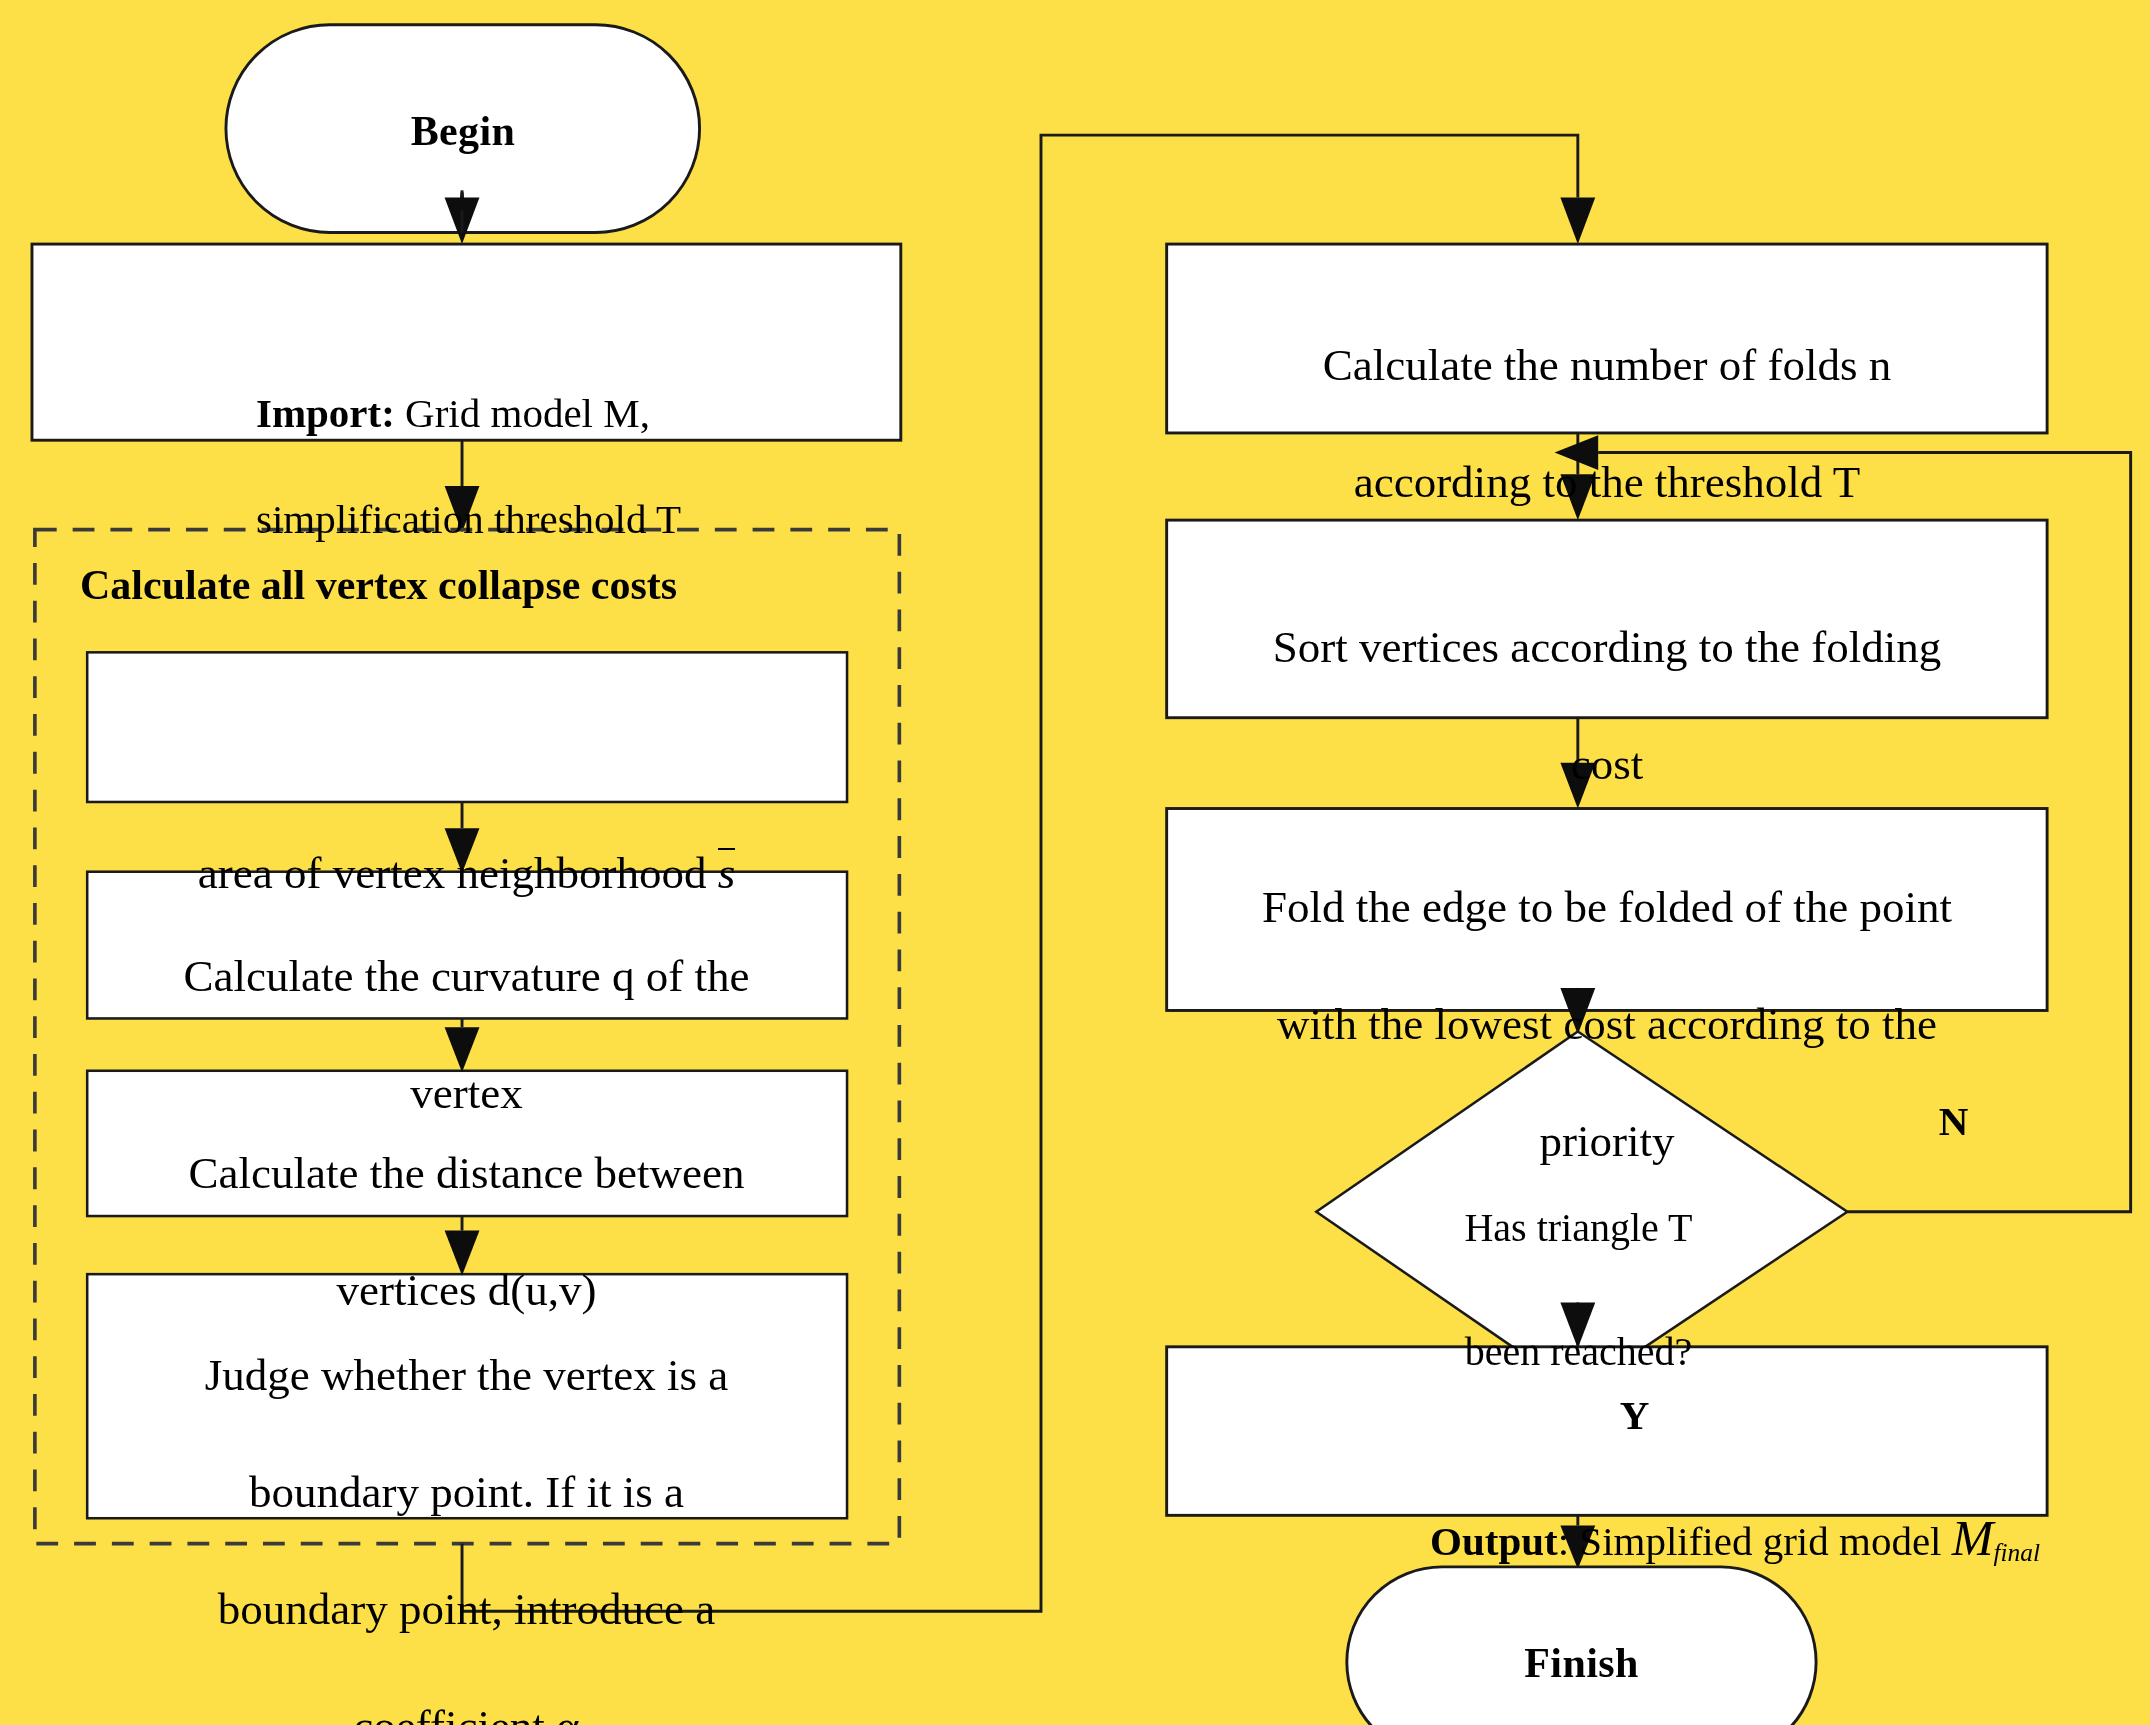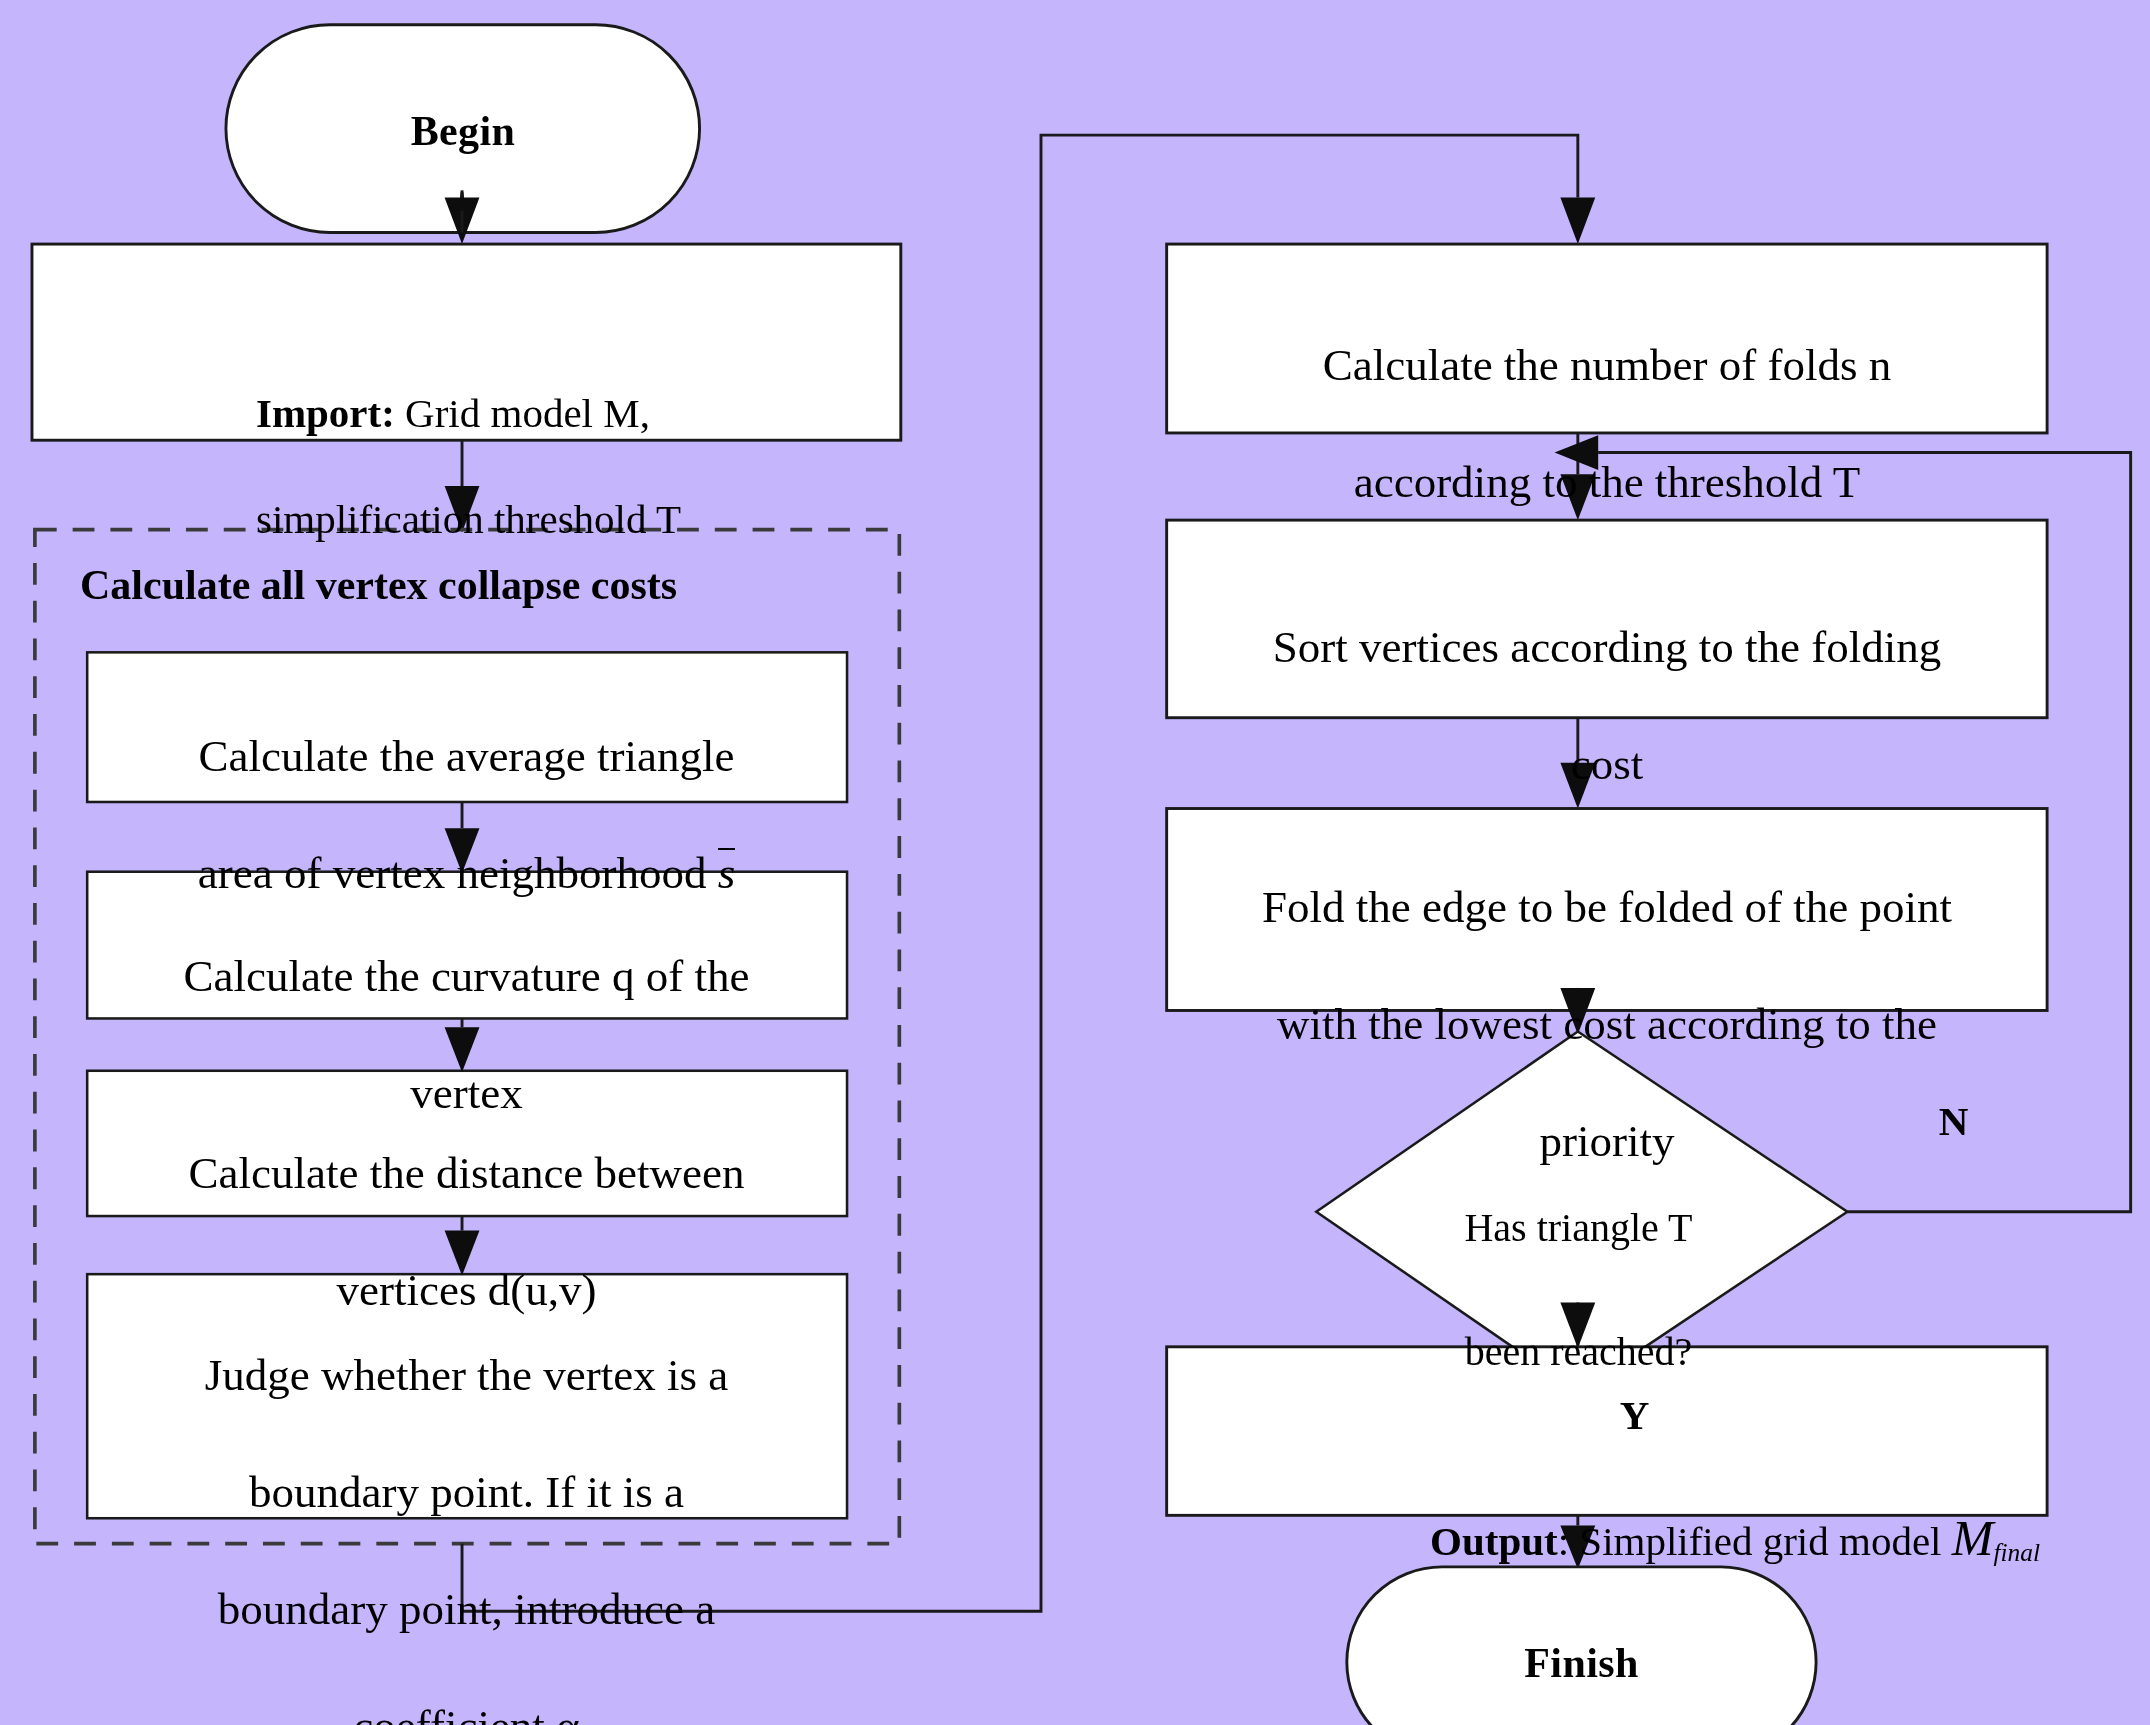--- a/index.html
+++ b/index.html
@@ -4,21 +4,21 @@
 <style>
   html, body {
     margin: 0;
     padding: 0;
     background: #ffffff;
   }
   #root {
     position: relative;
     width: 2151px;
     height: 1726px;
-    background: #c4b5fd;
+    background: #fde047;
     font-family: "Liberation Serif", "DejaVu Serif", serif;
     overflow: hidden;
   }
   svg.flow {
     position: absolute;
     top: 0;
     left: 0;
     width: 2151px;
     height: 1726px;
     display: block;
@@ -182,21 +182,21 @@
   <div class="lbl lbl-io" style="left:80px; top:280px; width:777px; text-align:center;">
     <span style="display:inline-block; text-align:left;">
       <span><b class="kw">Import:</b><span>  Grid model M,</span></span><br>
       <span>simplification threshold T</span>
     </span>
   </div>
 
   <div class="lbl lbl-group-title" style="left:80px; top:558px; width:799px;">Calculate all vertex collapse costs</div>
 
   <div class="lbl lbl-process" style="left:94px; top:668px; width:745px;">
-    <span>Calculate the average triangle</span><br>
+    <br>
     <span>area of vertex neighborhood </span><span class="overbar">s</span>
   </div>
 
   <div class="lbl lbl-process" style="left:94px; top:888px; width:745px;">
     <span>Calculate the curvature q of the</span><br>
     <span>vertex</span>
   </div>
 
   <div class="lbl lbl-process" style="left:94px; top:1085px; width:745px;">
     <span>Calculate the distance between</span><br>

